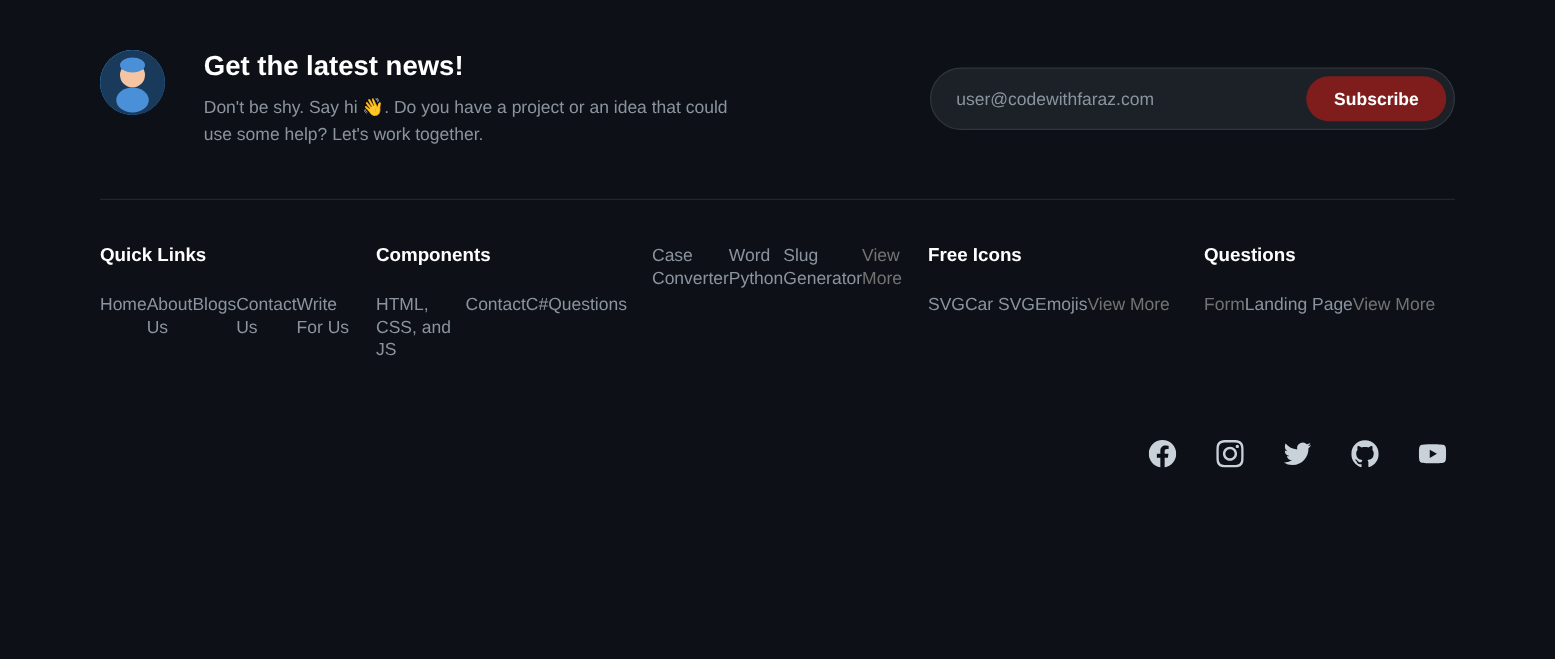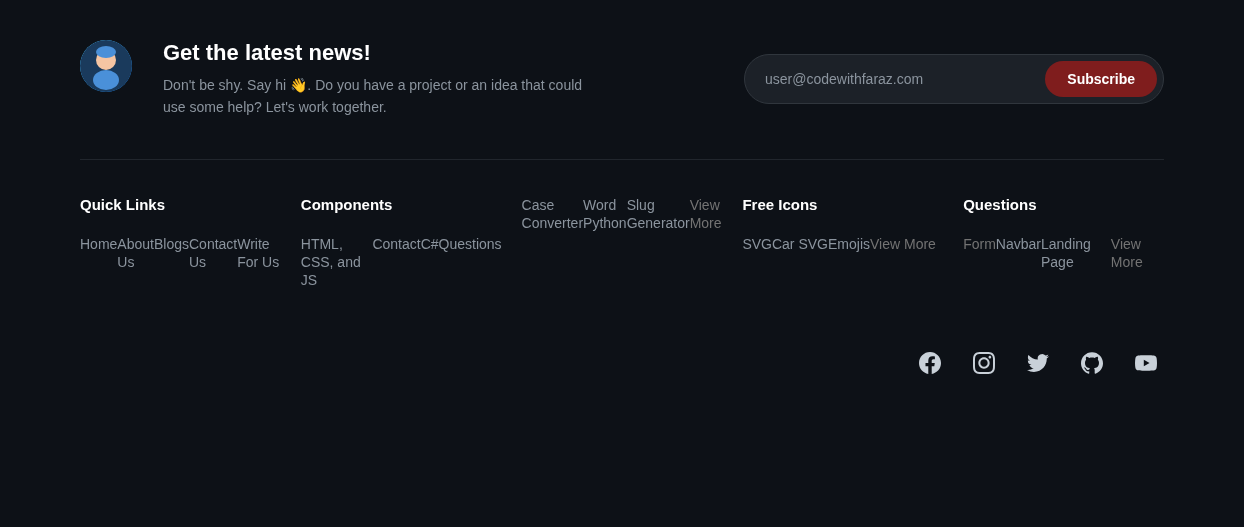--- a/index.html
+++ b/index.html
@@ -227,21 +227,20 @@
         <li><a href="#">Car SVG</a></li>
         <li><a href="#">Emojis</a></li>
         <li><a href="#" class="highlight">View More</a></li>
       </ul>
     </div>
 
     <div class="footer-col">
       <h4>Questions</h4>
       <ul>
         <li><a href="#" class="highlight">Form</a></li>
-        <li><a href="#">Navbar</a></li>
         <li><a href="#">Landing Page</a></li>
         <li><a href="#" class="highlight">View More</a></li>
       </ul>
     </div>
 
   </div>
 
   <div class="social-section">
 
     <div class="social-icon">

